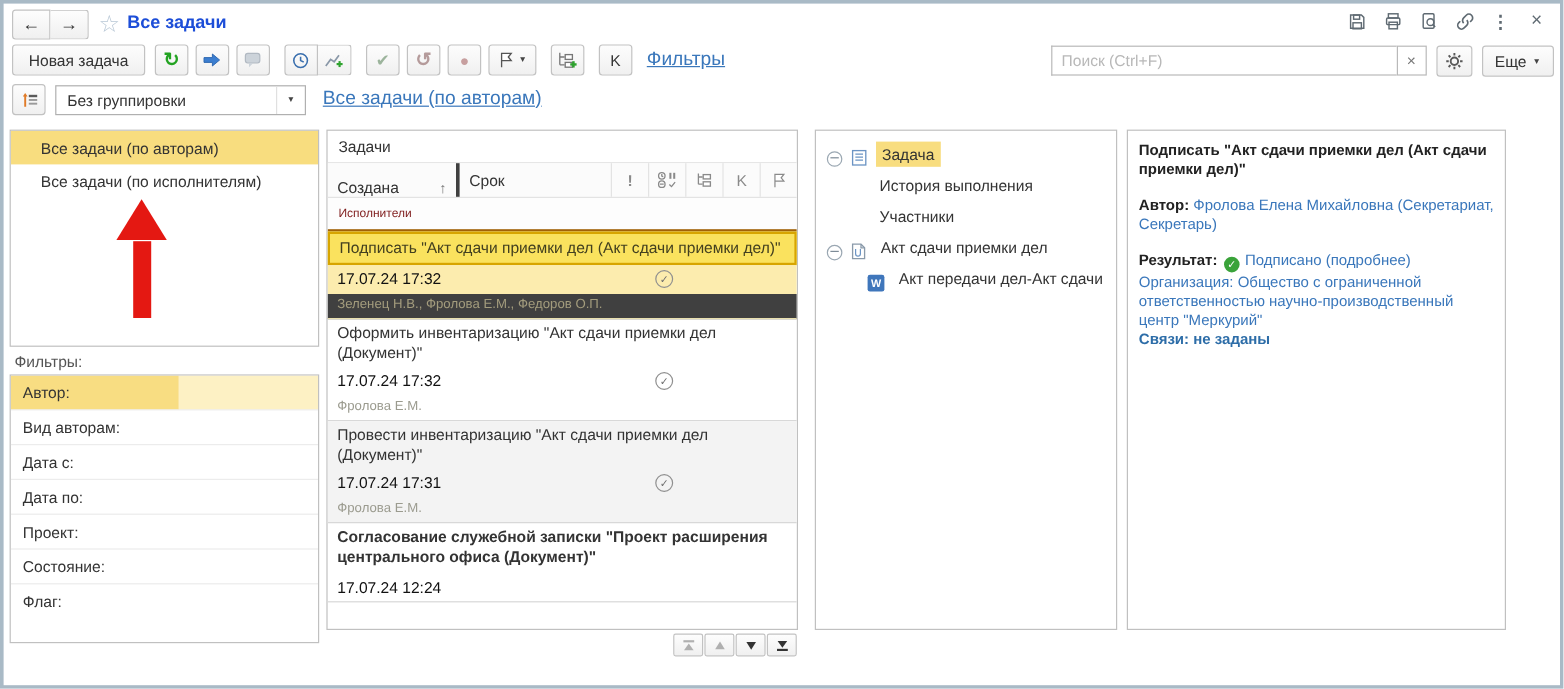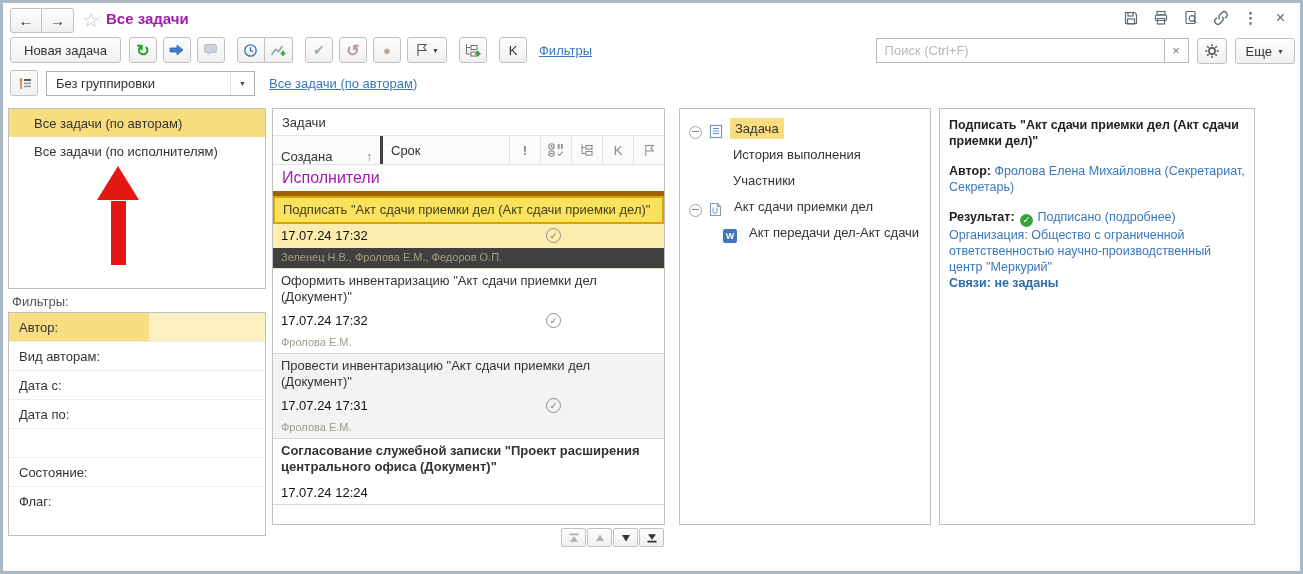--- a/index.html
+++ b/index.html
@@ -5,30 +5,30 @@
   html,body{margin:0;padding:0}
   body{width:1303px;height:574px;position:relative;overflow:hidden;
        font-family:"Liberation Sans",sans-serif;background:#fff;color:#333}
   .window-frame{position:absolute;inset:0;border:3px solid #a9bac6;box-sizing:border-box;pointer-events:none}
 
   
   .btn{display:inline-flex;align-items:center;justify-content:center;height:26px;
        background:linear-gradient(#fdfdfd,#f0f0f0);border:1px solid #c2c2c2;border-radius:3px;
        font-size:13px;color:#333;box-sizing:border-box;cursor:default}
   .icon-btn{width:28px}
-  .link{color:#3a77bb;text-decoration:underline;font-size:13px;cursor:pointer}
+  .link{color:#3a77bb;text-decoration:underline;font-size:16px;cursor:pointer}
   .sep8{margin-left:8px}.sep6{margin-left:6px}.sep12{margin-left:12px}
 
   
   .navpair{position:absolute;left:10px;top:8px;display:flex}
   .navpair .btn{width:32px;height:25px;font-size:15px;font-weight:bold}
   .navpair .btn:first-child{border-radius:3px 0 0 3px}
   .navpair .btn:last-child{border-radius:0 3px 3px 0;border-left:none}
   .star{position:absolute;left:82px;top:8px;font-size:20px;color:#b9c8d6}
-  .page-title{position:absolute;left:106px;top:10px;font-size:15px;font-weight:bold;color:#a21caf}
+  .page-title{position:absolute;left:106px;top:10px;font-size:15px;font-weight:bold;color:#1d4ed8}
   .win-icons{position:absolute;right:14px;top:9px;display:flex;align-items:center;gap:13px}
   .win-icons .wi{width:17px;height:17px;display:flex;align-items:center;justify-content:center;color:#5f6a72}
   .dots{font-size:15px;font-weight:bold;color:#555;letter-spacing:0}
   .close-x{font-size:16px;color:#777}
 
   
   .toolbar{position:absolute;left:10px;top:37px;display:flex;align-items:center}
   .btn-new{padding:0 13px}
   .glyph-refresh{color:#23a322;font-size:16px;font-weight:bold}
   .glyph-check{color:#9cb49c;font-size:14px}
@@ -84,21 +84,21 @@
   .f-row.active .f-val{background:#fdf1c4}
 
   
   .t-title{height:26px;display:flex;align-items:center;padding-left:9px;font-size:13px;color:#333;border-bottom:1px solid #e6e6e6}
   .t-cols{height:28px;display:flex;align-items:stretch;background:#fbfbfb;border-bottom:1px solid #e3e3e3;font-size:13px;color:#333}
   .c-created{width:110px;display:flex;align-items:flex-end;justify-content:space-between;padding:0 8px;border-right:3px solid #404040;box-sizing:border-box}
   .c-srok{flex:1;display:flex;align-items:center;padding-left:8px;border-right:1px solid #e3e3e3}
   .c-ico{width:30px;display:flex;align-items:center;justify-content:center;border-right:1px solid #e3e3e3;color:#8a8a8a}
   .c-ico:last-child{border-right:none}
   .sort-arrow{color:#777;font-size:12px}
-  .t-sub{height:26px;display:flex;align-items:center;padding-left:9px;font-size:16px;color:#a21caf;border-bottom:5px solid #a16207;background:#fdfdfd}
+  .t-sub{height:26px;display:flex;align-items:center;padding-left:9px;font-size:10px;color:#7f1d1d;border-bottom:2px solid #a16207;background:#fdfdfd}
   .task-title{padding:4px 8px;font-size:13px;line-height:16px;color:#333}
   .task-title.bold{font-weight:bold}
   .task-date{position:relative;height:24px;box-sizing:border-box;padding:4px 8px;font-size:13px;font-weight:normal;color:#111}
   .task-exec{height:21px;box-sizing:border-box;padding:3px 8px;font-size:11px;color:#9b9b8f;border-bottom:1px solid #d8d8d8}
   .task.alt{background:#f3f3f3}
   .task.selected .task-title{background:#fae25e;border:2px solid #d7a500;color:#43401f}
   .task.selected .task-date{background:#fcecae}
   .task.selected .task-exec{background:#404040;color:#a39c7d;border-bottom:1px solid #e8dfae}
   .done-check{position:absolute;left:273px;top:4px;width:13px;height:13px;border:1px solid #8f8f8f;border-radius:50%;
       display:flex;align-items:center;justify-content:center;font-size:9px;color:#6d6d6d;background:transparent}
@@ -301,20 +301,21 @@
   </div>
   <div class="f-row">
     <span class="f-label">Дата с:</span>
       <span class="f-val"></span>
   </div>
   <div class="f-row">
     <span class="f-label">Дата по:</span>
       <span class="f-val"></span>
   </div>
   <div class="f-row">
+    <span class="f-label">Проект:</span>
       <span class="f-val"></span>
   </div>
   <div class="f-row">
     <span class="f-label">Состояние:</span>
       <span class="f-val"></span>
   </div>
   <div class="f-row">
     <span class="f-label">Флаг:</span>
       <span class="f-val"></span>
   </div>

